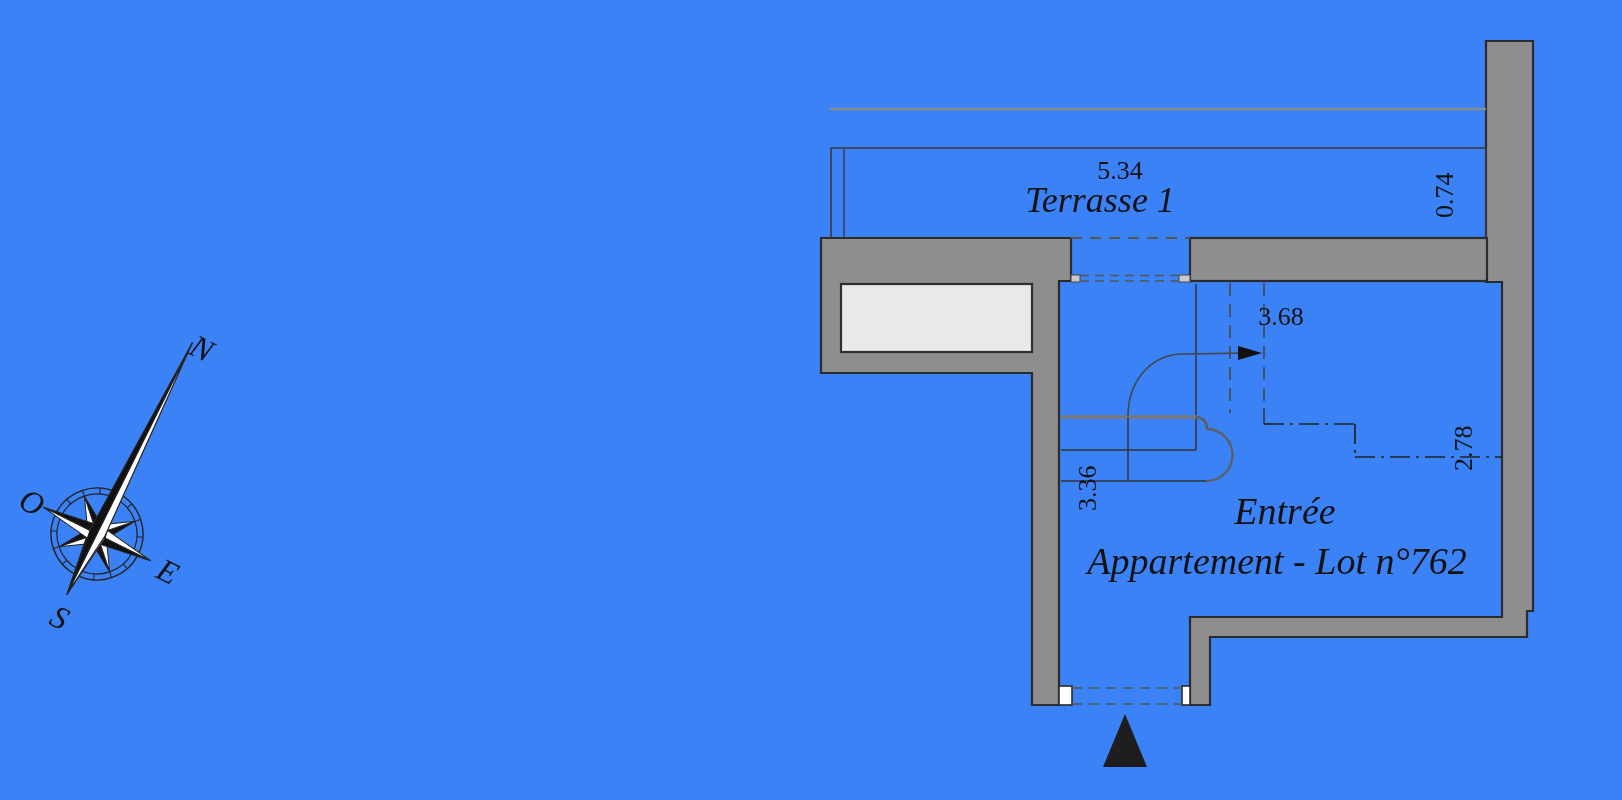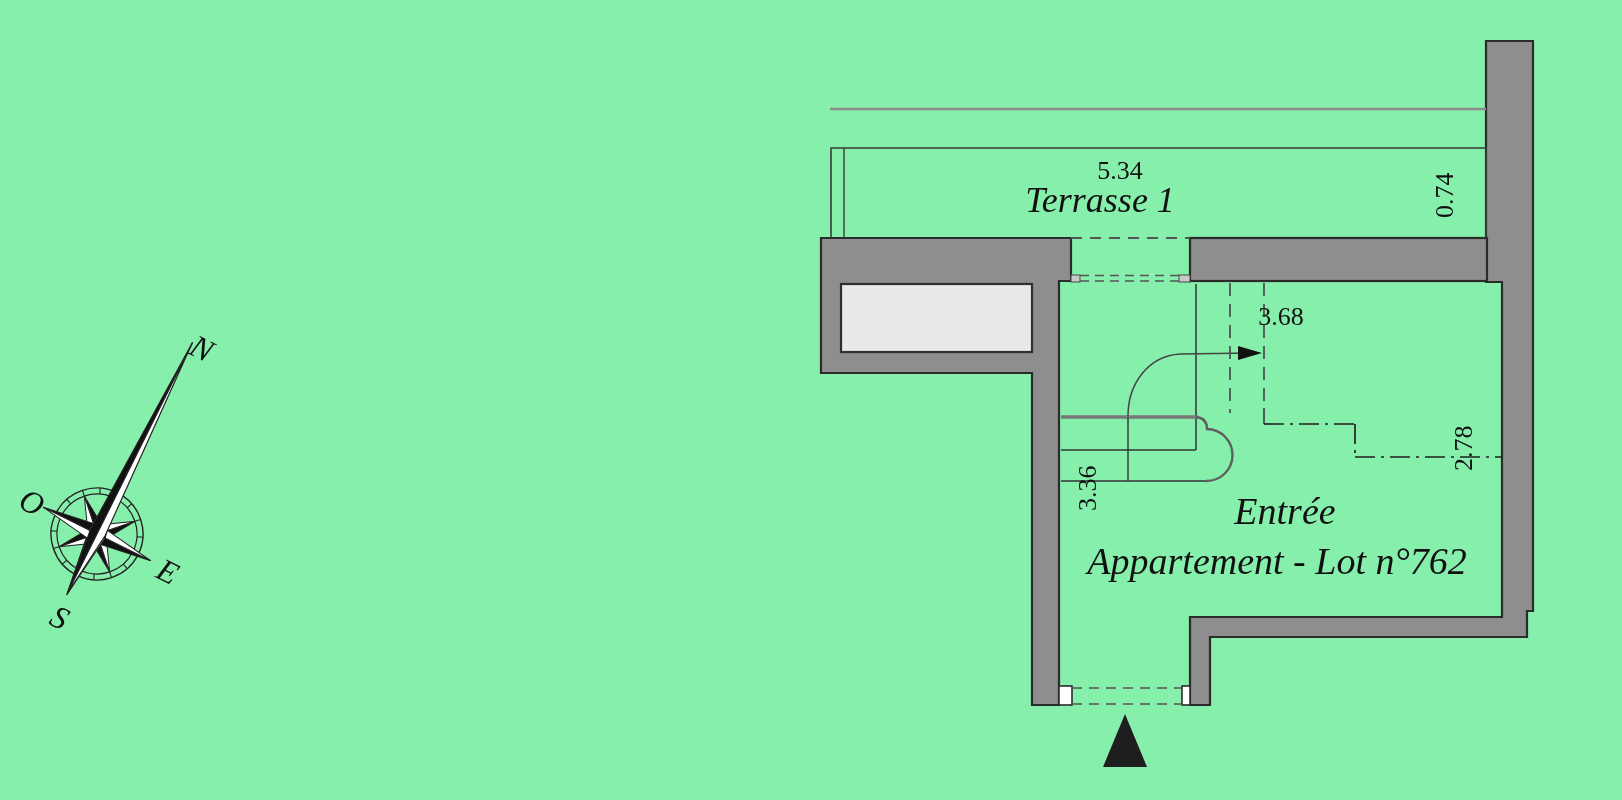--- a/index.html
+++ b/index.html
@@ -1,16 +1,16 @@
 <!DOCTYPE html>
 <html><head>
 <meta charset="utf-8">
 <style>
   html,body{margin:0;padding:0;background:#ffffff;}
-  .stage{position:relative;width:1622px;height:800px;background:#86efac;overflow:hidden;
+  .stage{position:relative;width:1622px;height:800px;background:#3b82f6;overflow:hidden;
          font-family:"Liberation Serif", serif;}
   svg text{fill:#111;}
   .dim{font-size:26px;font-style:normal;}
   .room-label{font-size:38px;font-style:italic;}
   .terr-label{font-size:36px;font-style:italic;}
   .compass-label{font-size:32px;font-style:italic;}
 </style>
 </head>
 <body>
 

